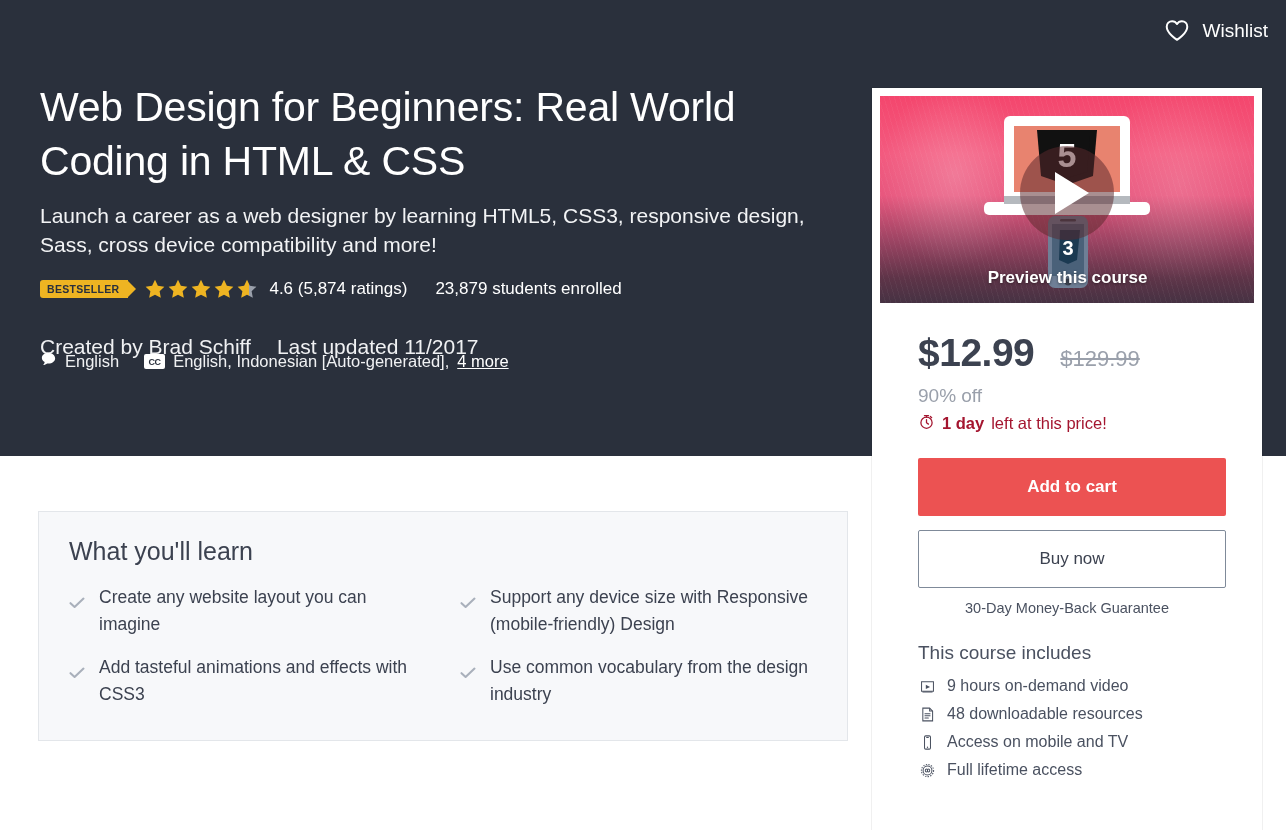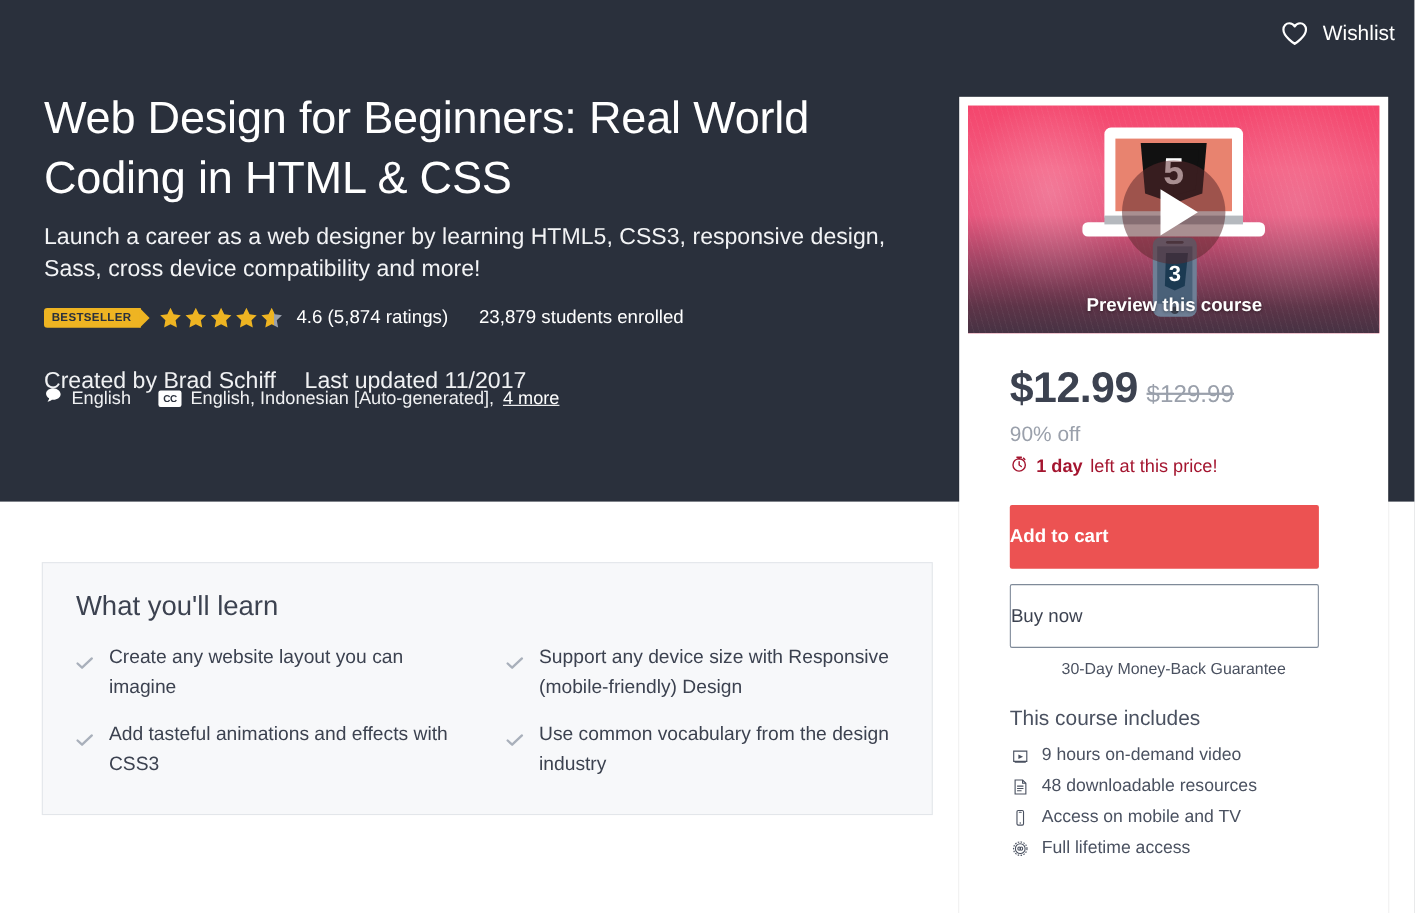--- a/index.html
+++ b/index.html
@@ -229,21 +229,21 @@
     font-size: 17px;
     font-weight: bold;
     text-shadow: 0 1px 3px rgba(0,0,0,0.45);
   }
 
   .buybox-body { padding: 28px 46px 0 46px; }
 
   .price-row {
     display: flex;
     align-items: baseline;
-    gap: 8px;
+    gap: 26px;
   }
   .price-current {
     font-size: 39px;
     font-weight: bold;
     color: #3c4250;
     letter-spacing: -0.5px;
   }
   .price-original {
     font-size: 22px;
     color: #9aa0ab;
@@ -260,22 +260,22 @@
     display: flex;
     align-items: center;
     gap: 7px;
     color: #a4152f;
     font-size: 16.5px;
   }
   .urgency b { font-weight: bold; }
 
   .btn {
     display: block;
-    width: 281px;
-    text-align: left;
+    width: 308px;
+    text-align: center;
     cursor: pointer;
     font-size: 17px;
     border-radius: 2px;
   }
   .btn-cart {
     margin-top: 24px;
     padding: 19px 0;
     background: #ec5252;
     color: #ffffff;
     font-weight: bold;

